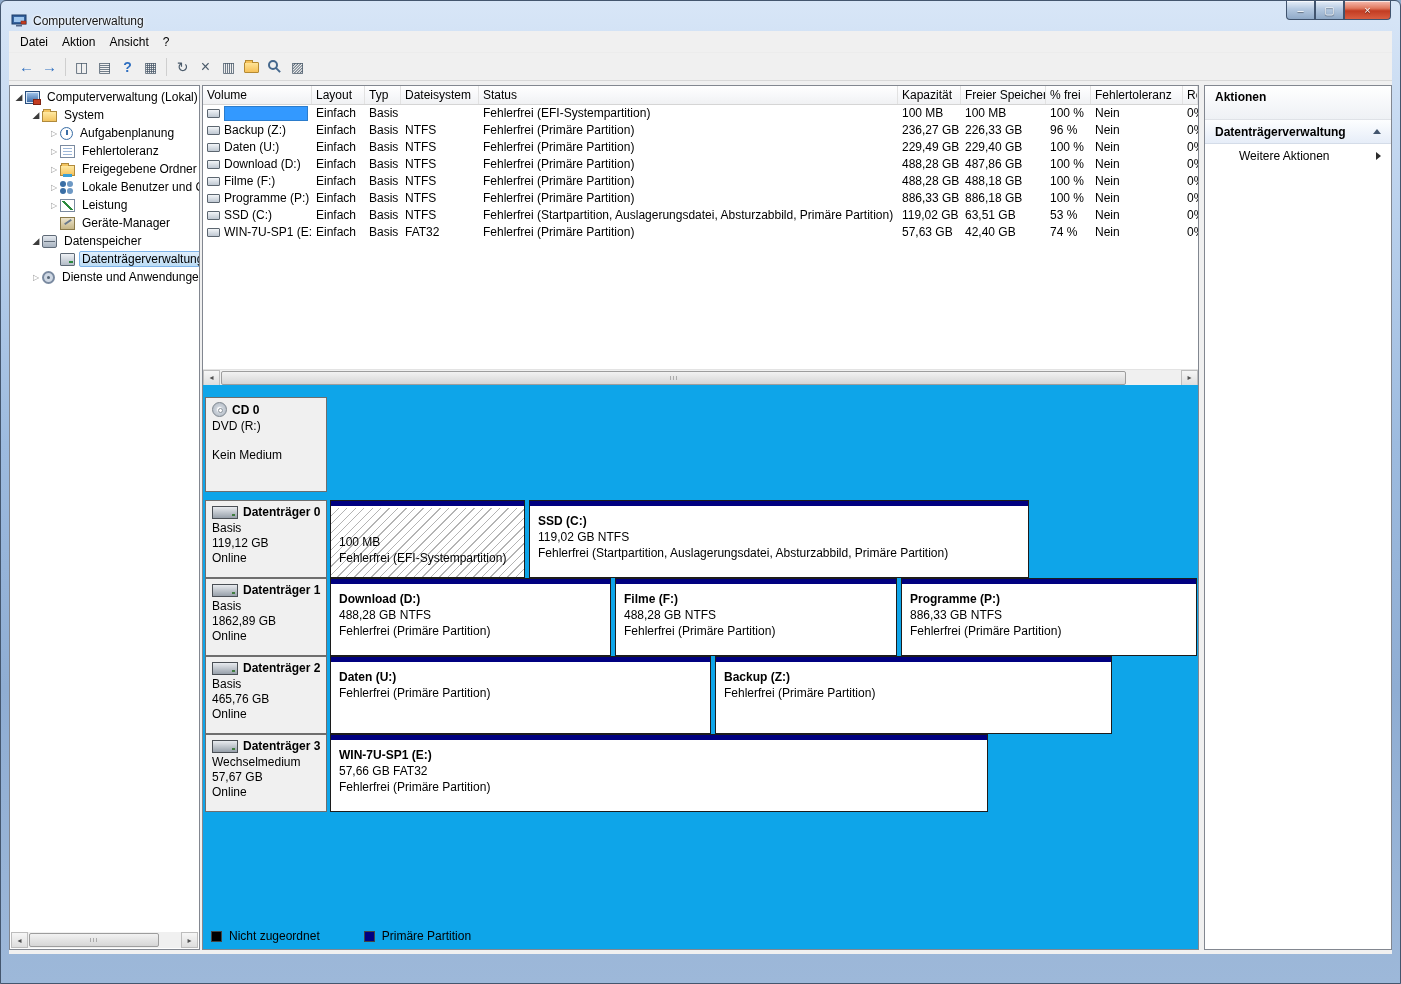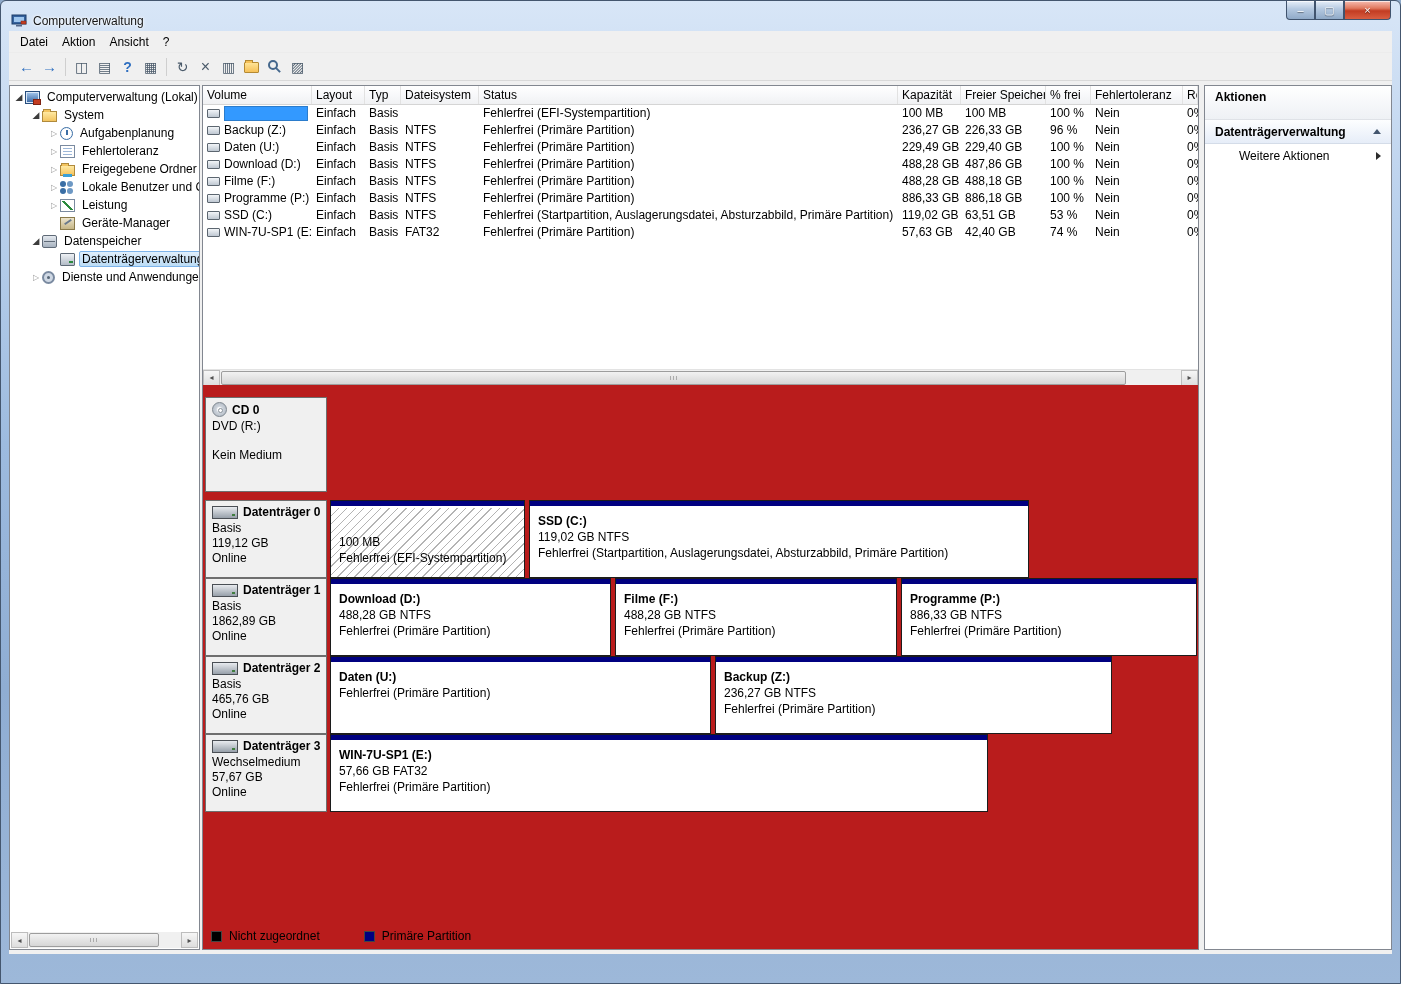--- a/index.html
+++ b/index.html
@@ -106,21 +106,21 @@
   .c5{width:63px;} .c6{width:85px;} .c7{width:45px;} .c8{width:92px;} .c9{flex:1;}
   .vrow { display:flex; height:17px; flex:none; }
   .cell { padding:0 4px; white-space:nowrap; overflow:hidden; line-height:17px; }
   .vcell { display:flex; align-items:center; gap:4px; }
   .vicon { width:13px; height:9px; flex:none; border:1px solid #5c6670; border-radius:1px;
     background:linear-gradient(180deg,#f2f5f8,#bfc8d2); }
   .selblock { flex:1; height:15px; background:#3399ff; border:1px solid #2b7ccc; }
   .vt-filler { height:128px; flex:none; }
 
   
-  .gview { flex:1; display:flex; flex-direction:column; padding:12px 2px 2px; background:#b91c1c; overflow:hidden; }
+  .gview { flex:1; display:flex; flex-direction:column; padding:12px 2px 2px; background:#0ea5e9; overflow:hidden; }
   .cd-row { height:95px; margin-bottom:8px; display:flex; flex:none; }
   .disk-row { height:78px; margin-bottom:0; display:flex; flex:none; }
   .dlabel { width:122px; flex:none; border:1px solid #6e6e6e; background:#f0f0f0; padding:4px 6px;
     overflow:hidden; white-space:nowrap; }
   .drow1 { display:flex; align-items:center; gap:5px; font-weight:bold; margin-bottom:2px; }
   .dline { line-height:15px; }
   .dline.gap { height:14px; }
   .driveicon { width:26px; height:13px; flex:none; border:1px solid #4a4f55;
     background:linear-gradient(180deg,#e8ebef,#97a0aa); position:relative; }
   .driveicon::after { content:""; position:absolute; right:2px; bottom:2px; width:3px; height:2px; background:#3f7d3f; }
@@ -548,21 +548,20 @@
                 <div class="pstrip"></div>
                 <div class="pbody">
                   <div class="pname">Daten (U:)</div>
                   <div>Fehlerfrei (Primäre Partition)</div>
                 </div>
               </div>
               <div class="part" style="width:397px;">
                 <div class="pstrip"></div>
                 <div class="pbody">
                   <div class="pname">Backup (Z:)</div>
-                  <div>236,27 GB NTFS</div>
                   <div>Fehlerfrei (Primäre Partition)</div>
                 </div>
               </div>
             </div>
           </div>
 
           <div class="disk-row">
             <div class="dlabel">
               <div class="drow1">
                   <span class="driveicon"></span>

